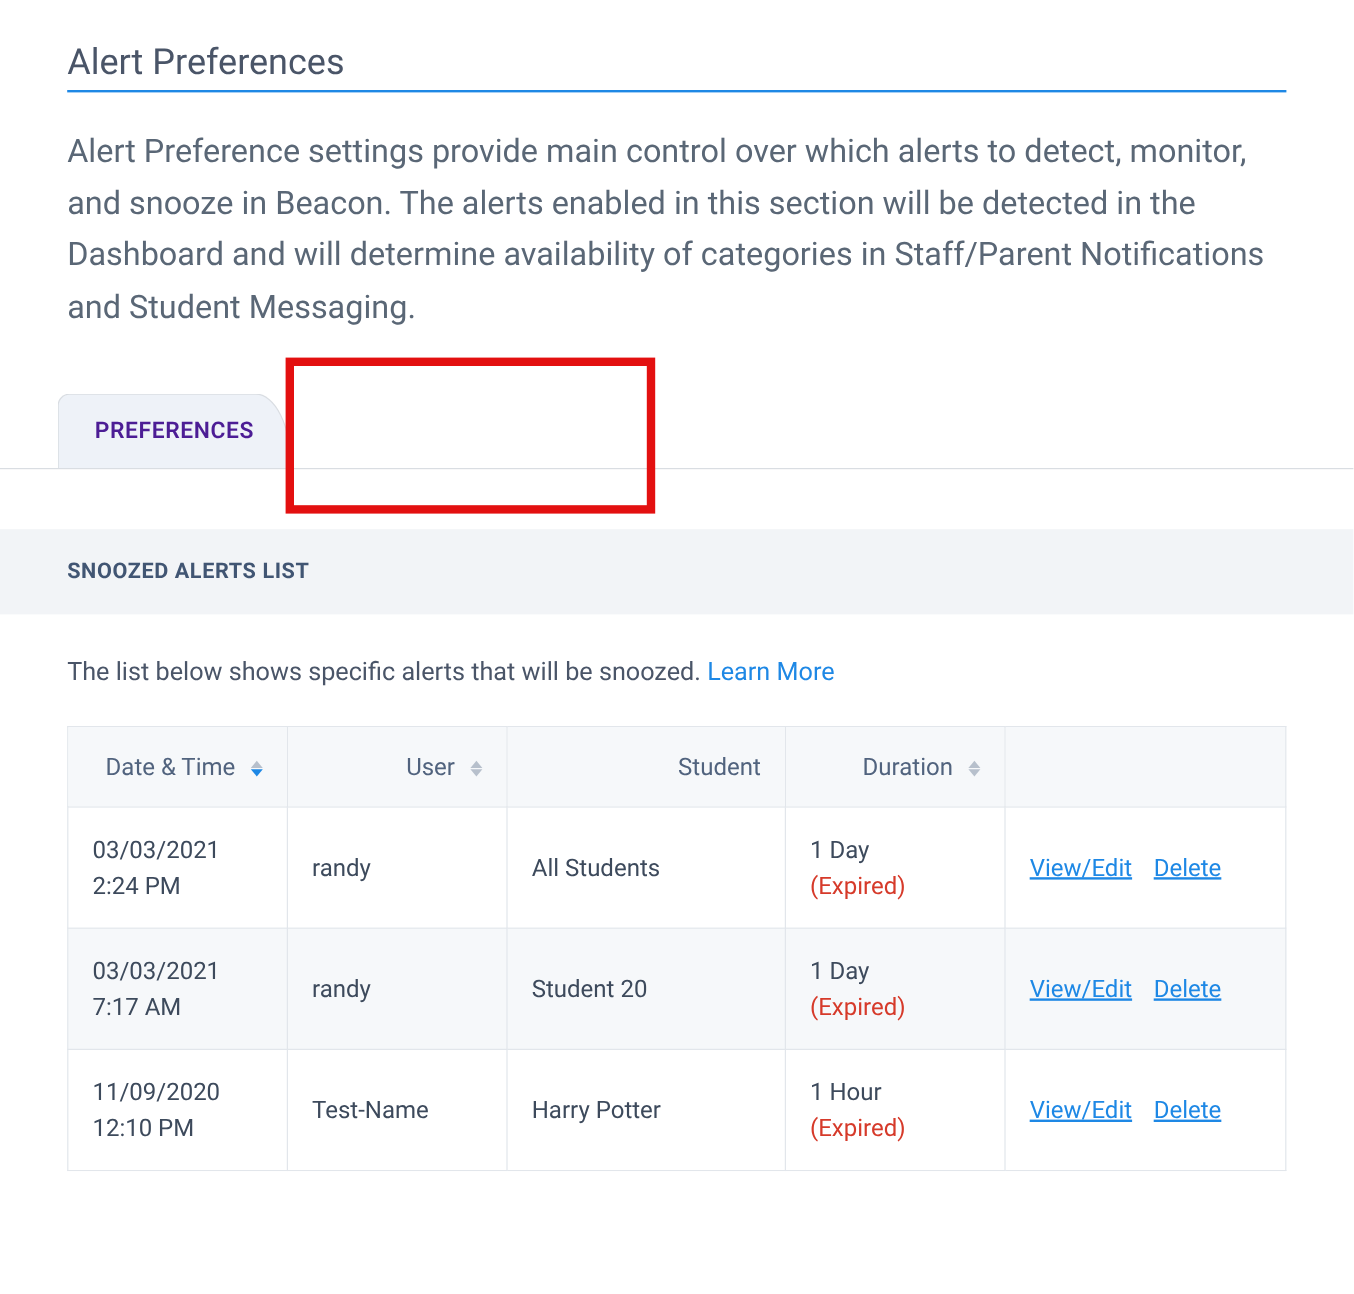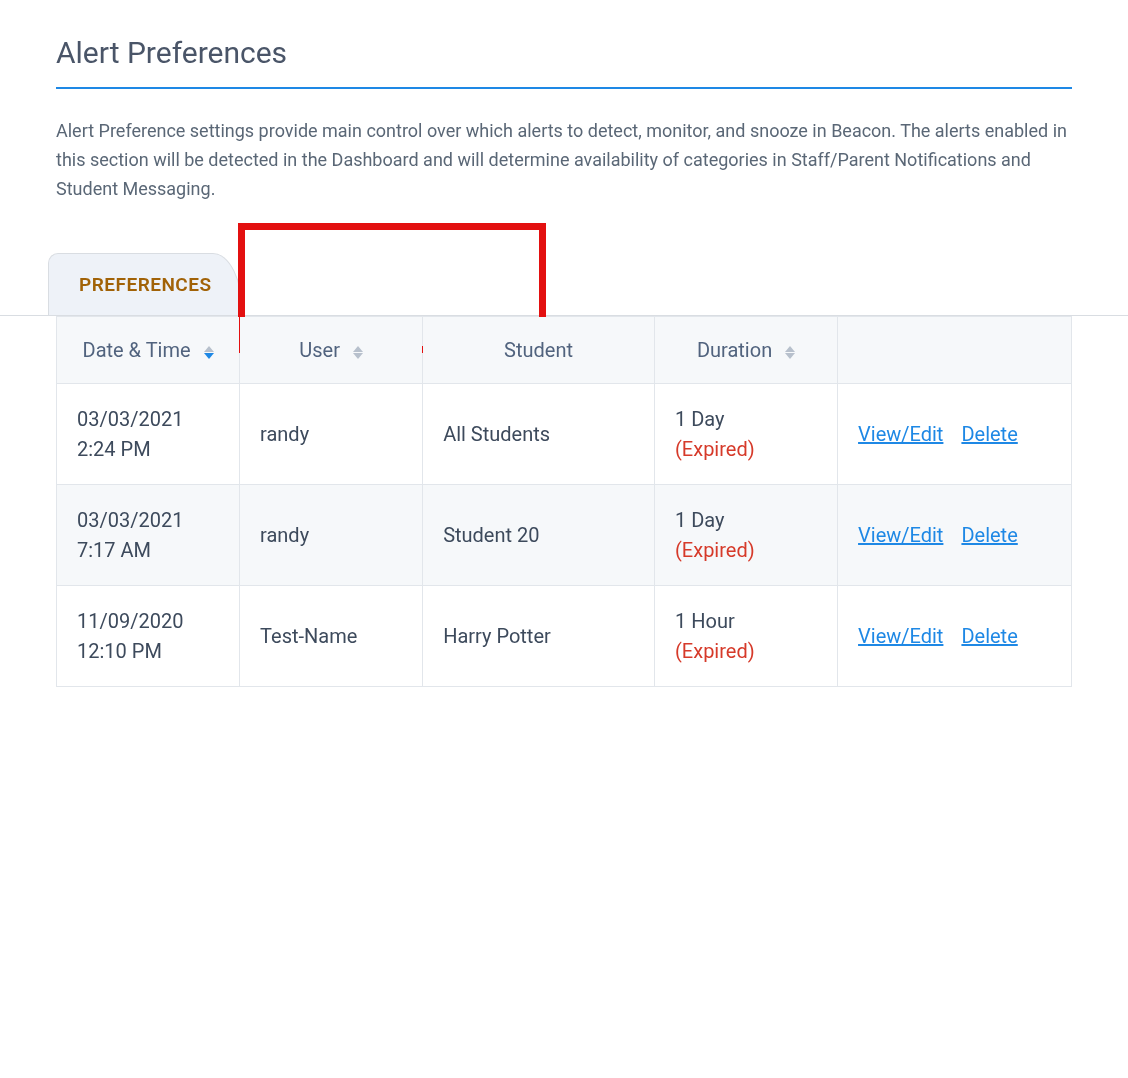--- a/index.html
+++ b/index.html
@@ -11,45 +11,44 @@
       line-height: 1.5;
     }
     .page {
       padding: 30px 56px 0 56px;
       width: 1128px;
     }
     .page-title {
       font-size: 30px;
       font-weight: 400;
       color: #4a5568;
-      padding-bottom: 12px;
       border-bottom: 2px solid #1e88e5;
       margin-bottom: 28px;
     }
     .description {
-      font-size: 18px;
+      font-size: 27px;
       color: #5a6776;
       line-height: 1.6;
       margin-bottom: 50px;
     }
     .tabs-row {
       display: flex;
       gap: 8px;
       align-items: flex-end;
       border-bottom: 1px solid #d9dde2;
       margin-left: -56px;
       margin-right: -56px;
       padding-left: 48px;
       position: relative;
     }
     .tab {
       padding: 18px 30px;
       font-size: 19px;
       font-weight: 600;
-      color: #a16207;
+      color: #4c1d95;
       letter-spacing: 0.5px;
       background: #eef2f8;
       border: 1px solid #d9dde2;
       border-top-left-radius: 10px;
       border-top-right-radius: 30px 60px;
       border-bottom: none;
       cursor: pointer;
       height: 62px;
       display: flex;
       align-items: center;
@@ -89,21 +88,21 @@
       color: #1e88e5;
       cursor: pointer;
     }
     table.data-table {
       width: 100%;
       border-collapse: collapse;
       border: 1px solid #e2e6eb;
       font-size: 20px;
     }
     table.data-table th {
-      text-align: center;
+      text-align: right;
       font-weight: 400;
       color: #51637e;
       background: #f6f8fa;
       padding: 18px 20px;
       border: 1px solid #e2e6eb;
       position: relative;
     }
     table.data-table td {
       padding: 20px 20px;
       border: 1px solid #e2e6eb;
@@ -156,21 +155,27 @@
   <h1 class="page-title">Alert Preferences</h1>
   <p class="description">Alert Preference settings provide main control over which alerts to detect, monitor, and snooze in Beacon. The alerts enabled in this section will be detected in the Dashboard and will determine availability of categories in Staff/Parent Notifications and Student Messaging.</p>
 
   <div class="tabs-row">
     <div class="tab">
       <span>PREFERENCES</span>
     </div>
     <div class="highlight-box" style="left:238px; top:-30px; width:308px; height:130px;"></div>
   </div>
 
-
+  <div class="section-header">
+    <h2>SNOOZED ALERTS LIST</h2>
+  </div>
+
+  <p class="subtext">
+    <span>The list below shows specific alerts that will be snoozed. </span><span class="learn-more">Learn More</span>
+  </p>
 
   <table class="data-table">
     <thead>
       <tr>
         <th class="col-date">
           <span>Date &amp; Time</span>
           <span class="sort-icon active-desc">
               <span class="up"></span>
               <span class="down"></span>
             </span>

